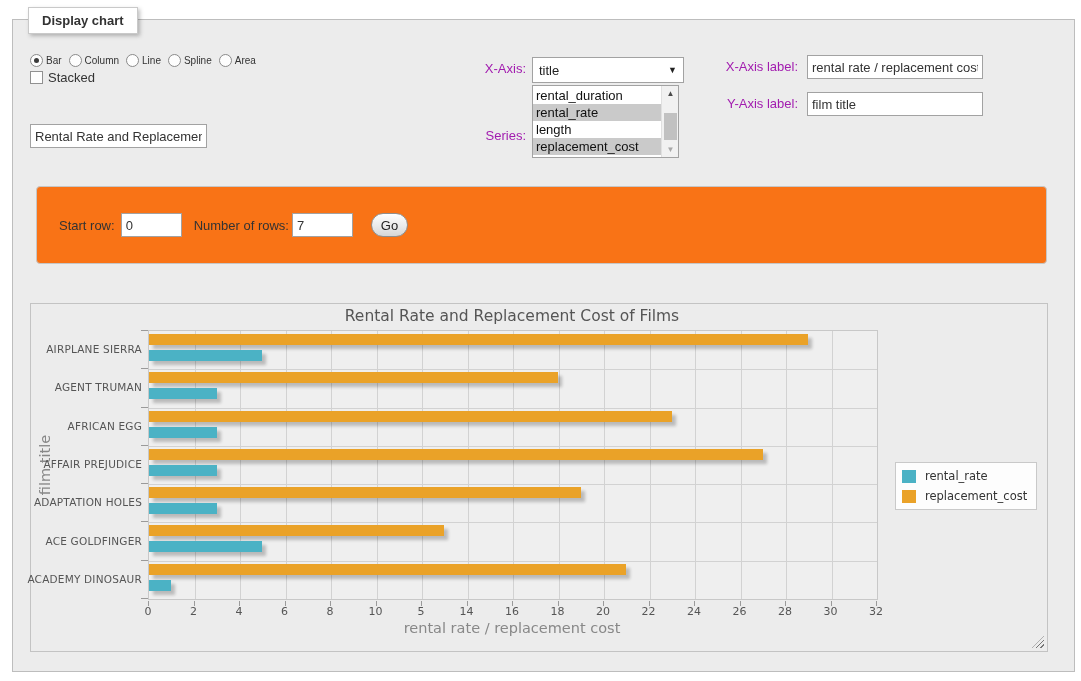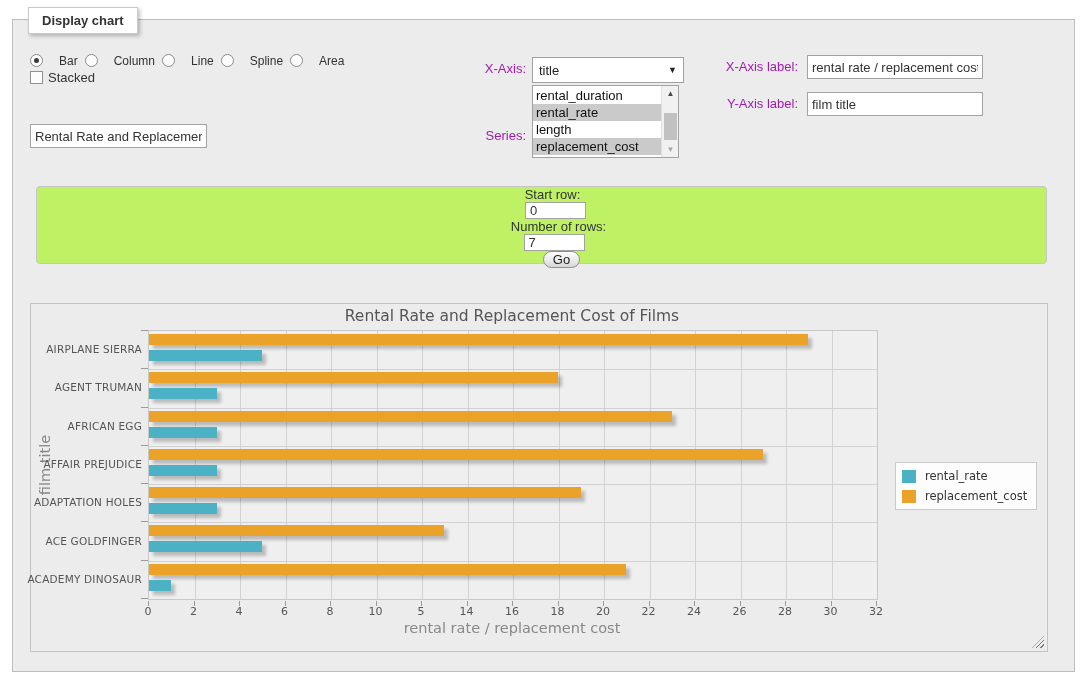--- a/index.html
+++ b/index.html
@@ -20,21 +20,21 @@
 
   
   .form-label { position: absolute; font-size: 13px; color: #a21caf; white-space: nowrap; }
   .txt {
     position: absolute; height: 24px; border: 1px solid #a2a2a2; background: #fff;
     font-family: "Liberation Sans", sans-serif; font-size: 13px; color: #333;
     padding: 0 4px; outline: none;
   }
 
   .radio-row { position: absolute; left: 17px; top: 34px; display: flex; align-items: center; gap: 7px; }
-  .radio-item { display: flex; align-items: flex-start; gap: 16px; font-size: 12px; color: #333; cursor: default; }
+  .radio-item { display: flex; align-items: center; gap: 3px; font-size: 10px; color: #333; cursor: default; }
   .radio-dot {
     width: 13px; height: 13px; border-radius: 50%;
     border: 1px solid #8a8a8a; background: #fdfdfd; position: relative;
   }
   .radio-dot.checked::after {
     content: ""; position: absolute; left: 3px; top: 3px; width: 5px; height: 5px;
     border-radius: 50%; background: #3b3b3b;
   }
 
   .check-row { position: absolute; left: 17px; top: 50px; display: flex; align-items: center; gap: 5px; font-size: 13px; color: #333; }
@@ -59,22 +59,22 @@
     background: #f1f1f1; border-left: 1px solid #e0e0e0;
   }
   .sb-btn { position: absolute; left: 0; width: 17px; height: 15px; font-size: 8px; text-align: center; line-height: 15px; }
   .sb-up { top: 0; color: #4a4a4a; }
   .sb-down { bottom: 0; color: #a8a8a8; }
   .sb-thumb { position: absolute; left: 2px; top: 27px; width: 13px; height: 27px; background: #c1c1c1; }
 
   
   .pager {
     position: absolute; left: 23px; top: 166px; width: 1011px; height: 78px;
-    background: #bef264; border: 1px solid #c6c6c6; border-radius: 4px;
-    display: flex; align-items: center; padding-left: 22px; flex-direction: column;
+    background: #f97316; border: 1px solid #c6c6c6; border-radius: 4px;
+    display: flex; align-items: center; padding-left: 22px;
   }
   .pager label { font-size: 13px; color: #333; }
   .pager .txt-inline {
     height: 24px; width: 61px; border: 1px solid #a2a2a2; background: #fff;
     font-family: "Liberation Sans", sans-serif; font-size: 13px; color: #333; padding: 0 4px; outline: none;
   }
   .go-btn {
     margin-left: 18px; width: 37px; height: 24px; border-radius: 12px;
     border: 1px solid #8e8e8e;
     background: linear-gradient(#fefefe, #e8e8e8 60%, #d6d6d6);

